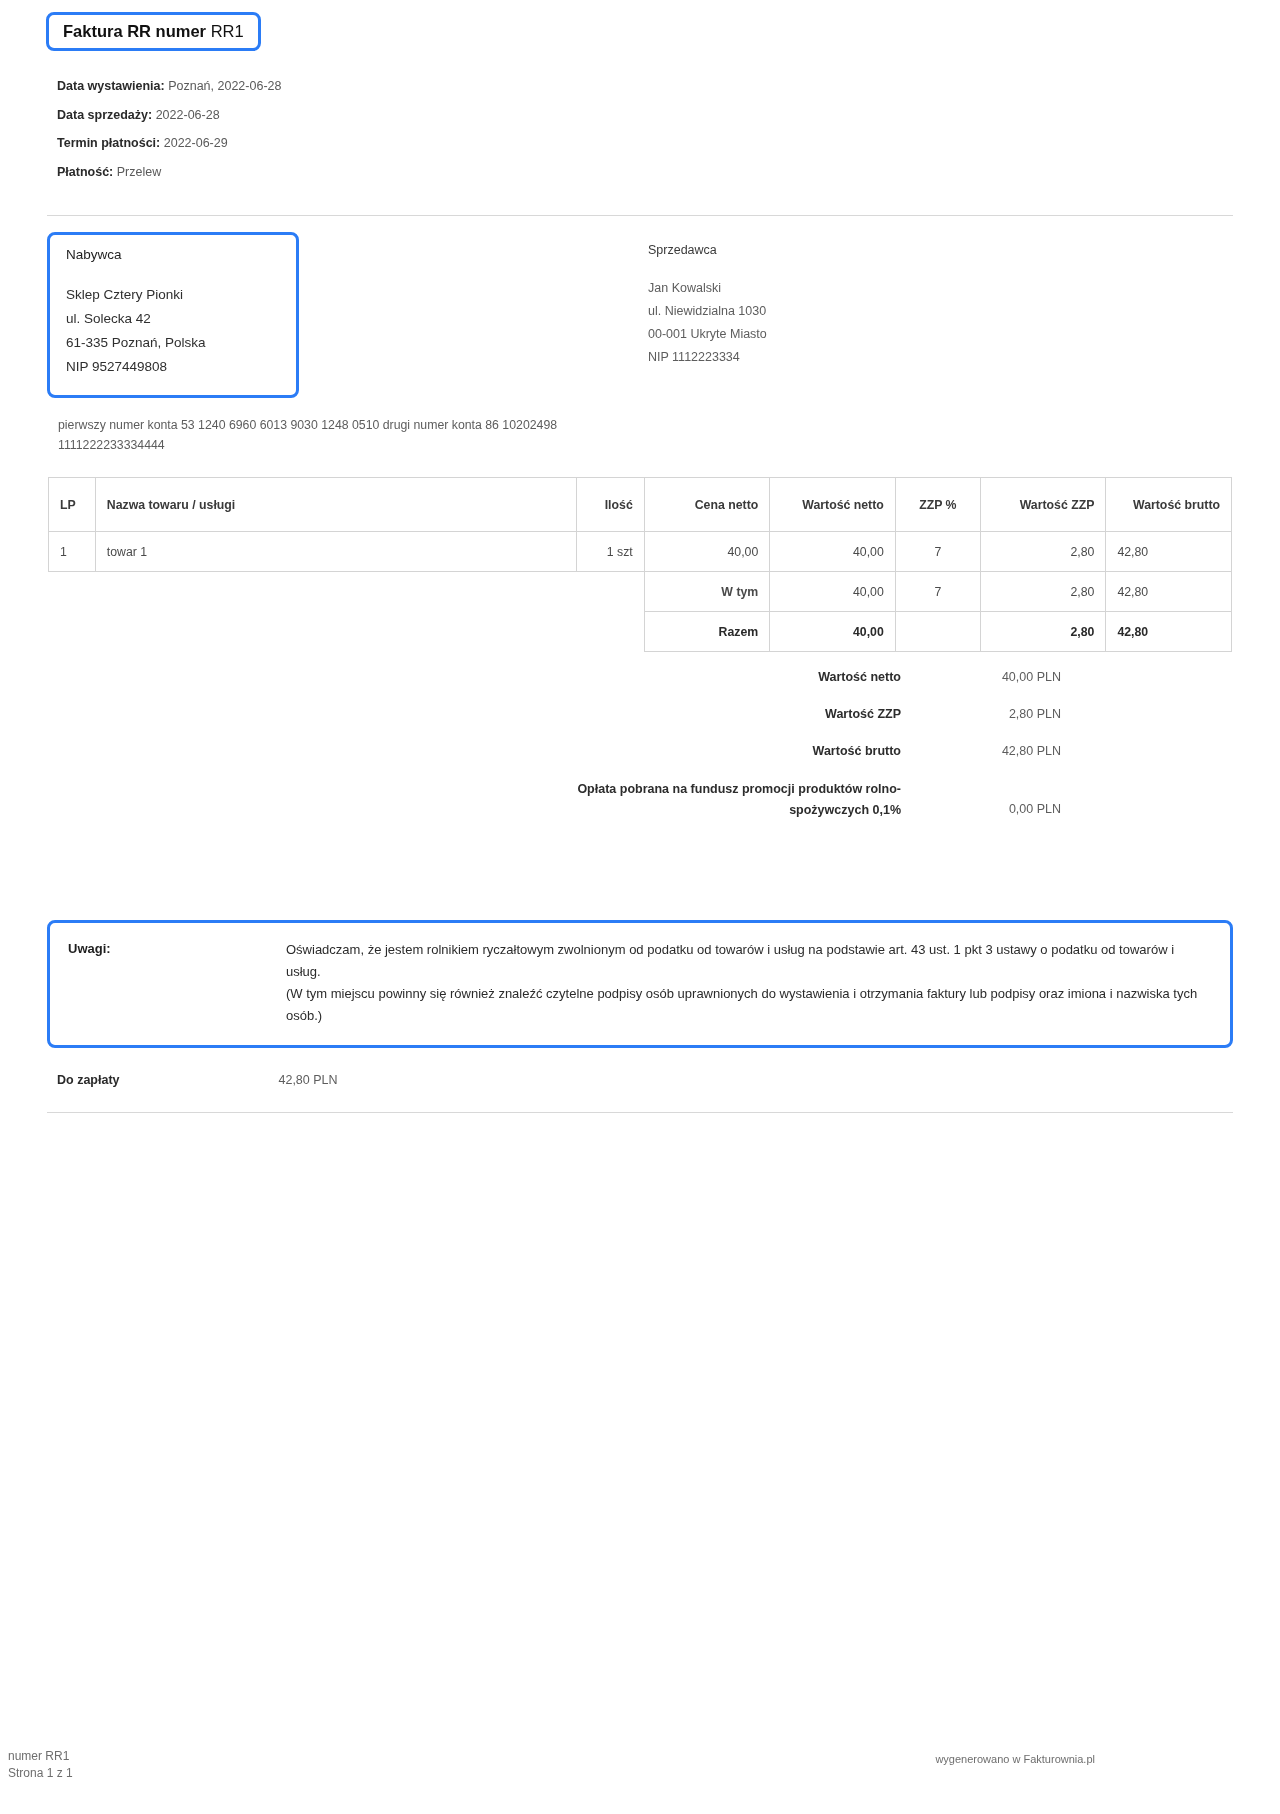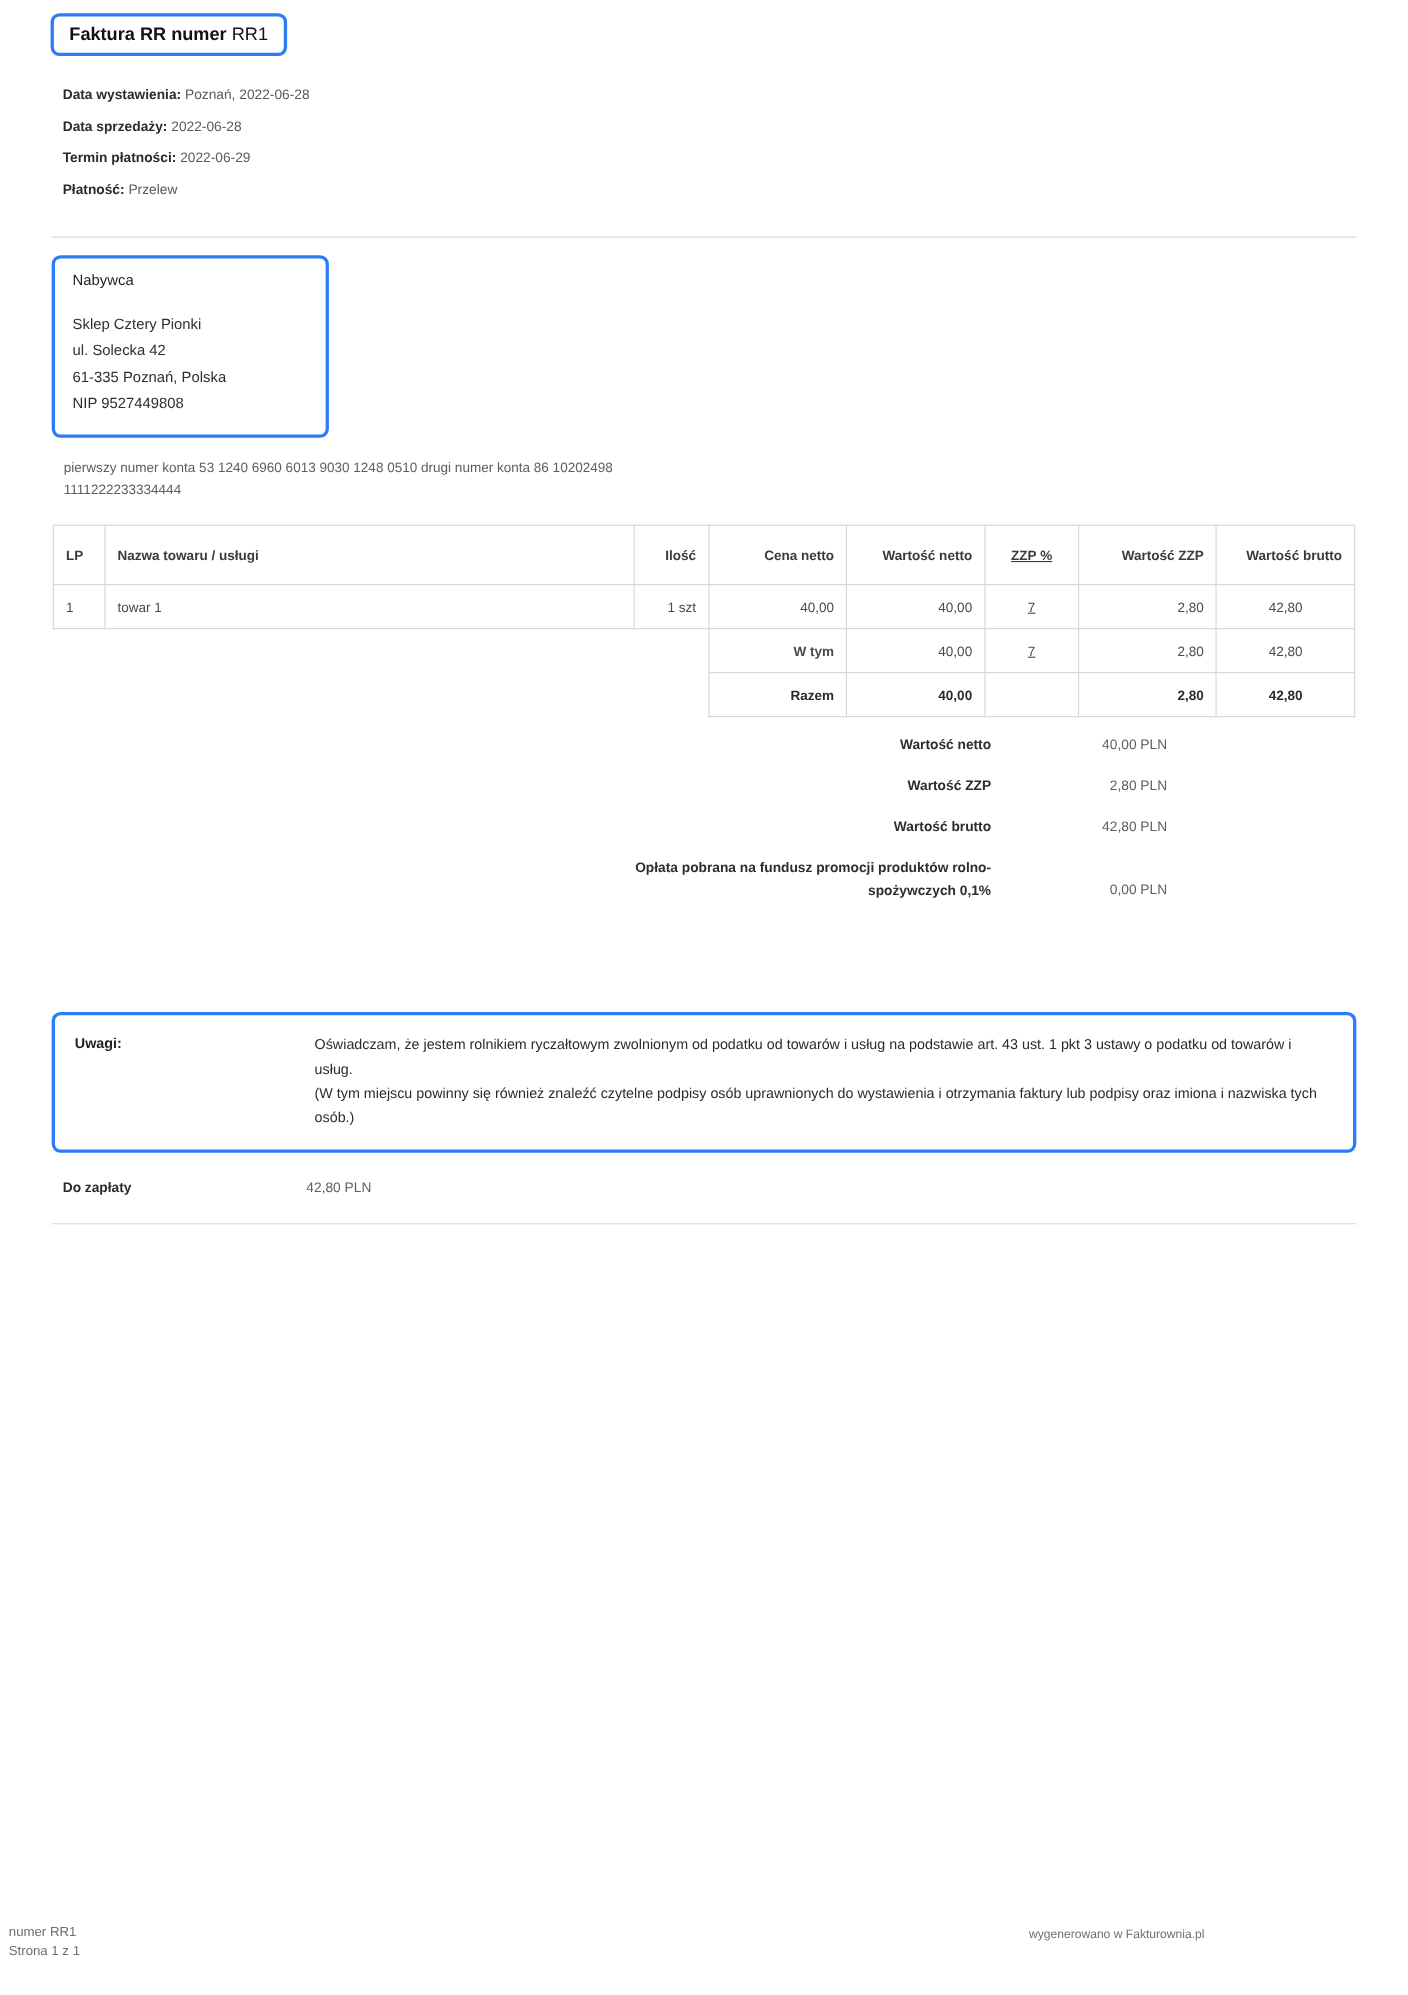--- a/index.html
+++ b/index.html
@@ -136,23 +136,23 @@
     border: 1px solid #d4d4d4;
     padding: 10px 11px;
     height: 40px;
     box-sizing: border-box;
   }
   .items .c-lp { width: 44px; text-align: left; }
   .items .c-name { width: 452px; text-align: left; }
   .items .c-qty { width: 64px; text-align: right; }
   .items .c-price { width: 118px; text-align: right; }
   .items .c-net { width: 118px; text-align: right; }
-  .items .c-zzp { width: 80px; text-align: center; text-decoration: underline; }
+  .items .c-zzp { width: 80px; text-align: center; }
   .items .c-vzzp { width: 118px; text-align: right; }
-  .items .c-gross { width: 118px; text-align: center; }
+  .items .c-gross { width: 118px; text-align: left; }
   .items th.c-name { text-align: left; }
   .items th.c-qty, .items th.c-price, .items th.c-net,
   .items th.c-vzzp, .items th.c-gross { text-align: right; }
   .items th.c-zzp { text-align: center; }
   .noborder { border: none !important; }
   .row-sum td { font-weight: bold; color: #2a2a2a; }
   .lbl-cell { text-align: right; font-weight: bold; }
 
   
   .totals {
@@ -277,20 +277,27 @@
   <div class="divider top"></div>
 
   <div class="buyer-box">
     <div class="party-title">Nabywca</div>
     <div class="party-line">Sklep Cztery Pionki</div>
     <div class="party-line">ul. Solecka 42</div>
     <div class="party-line">61-335 Poznań, Polska</div>
     <div class="party-line">NIP 9527449808</div>
   </div>
 
+  <div class="seller">
+    <div class="party-title">Sprzedawca</div>
+    <div class="party-line">Jan Kowalski</div>
+    <div class="party-line">ul. Niewidzialna 1030</div>
+    <div class="party-line">00-001 Ukryte Miasto</div>
+    <div class="party-line">NIP 1112223334</div>
+  </div>
 
   <div class="accounts">pierwszy numer konta 53 1240 6960 6013 9030 1248 0510 drugi numer konta 86 10202498 1111222233334444</div>
 
   <table class="items">
     <thead>
       <tr>
         <th class="c-lp">LP</th>
         <th class="c-name">Nazwa towaru / usługi</th>
         <th class="c-qty">Ilość</th>
         <th class="c-price">Cena netto</th>

